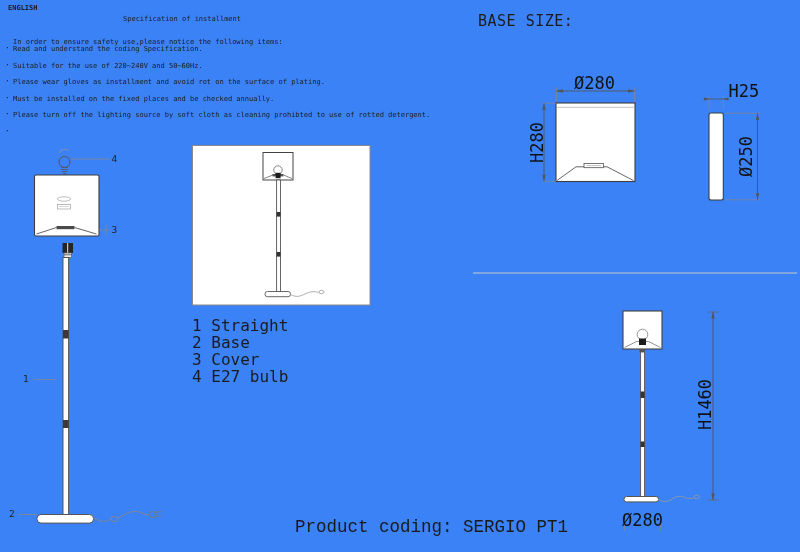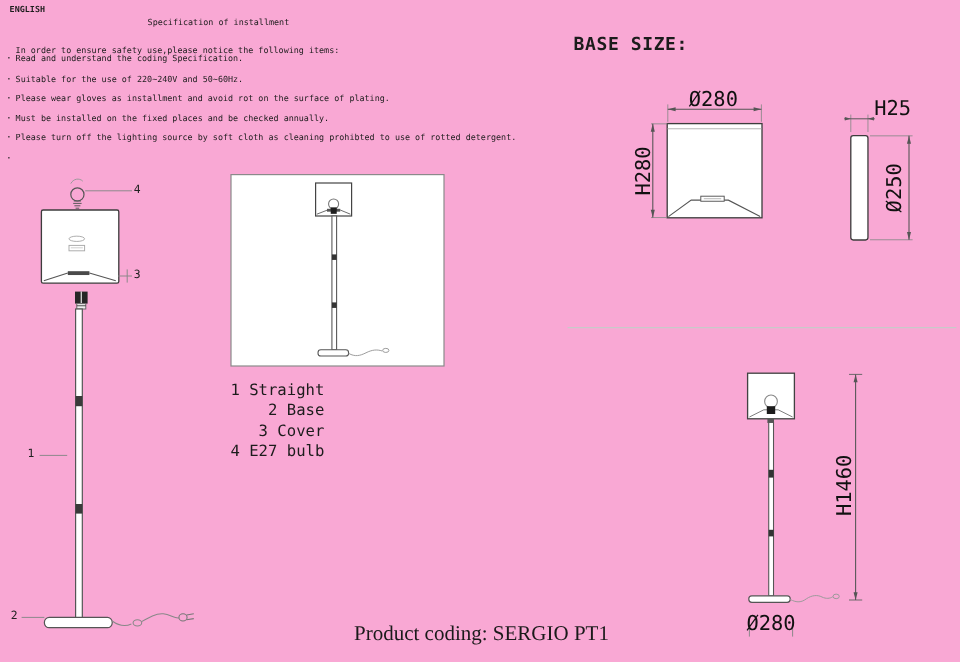--- a/index.html
+++ b/index.html
@@ -1,33 +1,33 @@
 <!DOCTYPE html>
 <html><head>
 <meta charset="utf-8">
 <style>
   html,body{margin:0;padding:0;background:#fff;}
   .canvas{
-    position:relative;width:800px;height:552px;background:#f9a8d4;
+    position:relative;width:800px;height:552px;background:#3b82f6;
     font-family:"DejaVu Sans Mono",monospace;color:#1c1c1c;overflow:hidden;
   }
   .abs{position:absolute;}
   svg{position:absolute;left:0;top:0;}
   .spec-text{font-size:7px;line-height:8px;white-space:nowrap;letter-spacing:0;}
   .bold{font-weight:bold;}
   .bullets{position:absolute;left:5px;top:45px;}
   .bullet-row{height:16.6px;display:flex;align-items:flex-start;white-space:nowrap;font-size:7px;}
   .bullet-marker{display:inline-block;width:8px;font-size:8px;line-height:7px;}
-  .heading{font-size:15px;font-weight:bold;letter-spacing:.5px;white-space:nowrap;line-height:16px;margin-top:16px;}
+  .heading{font-size:15px;font-weight:normal;letter-spacing:.5px;white-space:nowrap;line-height:16px;}
   .dim{font-size:17px;line-height:17px;white-space:nowrap;color:#111;}
   .rot{transform:rotate(-90deg);transform-origin:center;text-align:center;}
   .callout{font-size:9.5px;line-height:10px;color:#222;}
   .parts{position:absolute;left:192px;top:317px;}
-  .parts div{font-size:13px;line-height:17px;white-space:pre;text-align:right;}
-  .product{font-family:Liberation Serif, serif;font-size:17.5px;line-height:19px;color:#1a1a1a;white-space:nowrap;}
+  .parts div{font-size:16px;line-height:17px;white-space:pre;}
+  .product{font-family:Liberation Mono, monospace;font-size:17.5px;line-height:19px;color:#1a1a1a;white-space:nowrap;}
 </style>
 </head>
 <body>
 
 <div class="canvas">
 
   <svg width="800" height="552" viewBox="0 0 800 552">
 
     <line x1="473" y1="273" x2="797" y2="273" stroke="#c9c9c9" stroke-width="1"></line>
 

